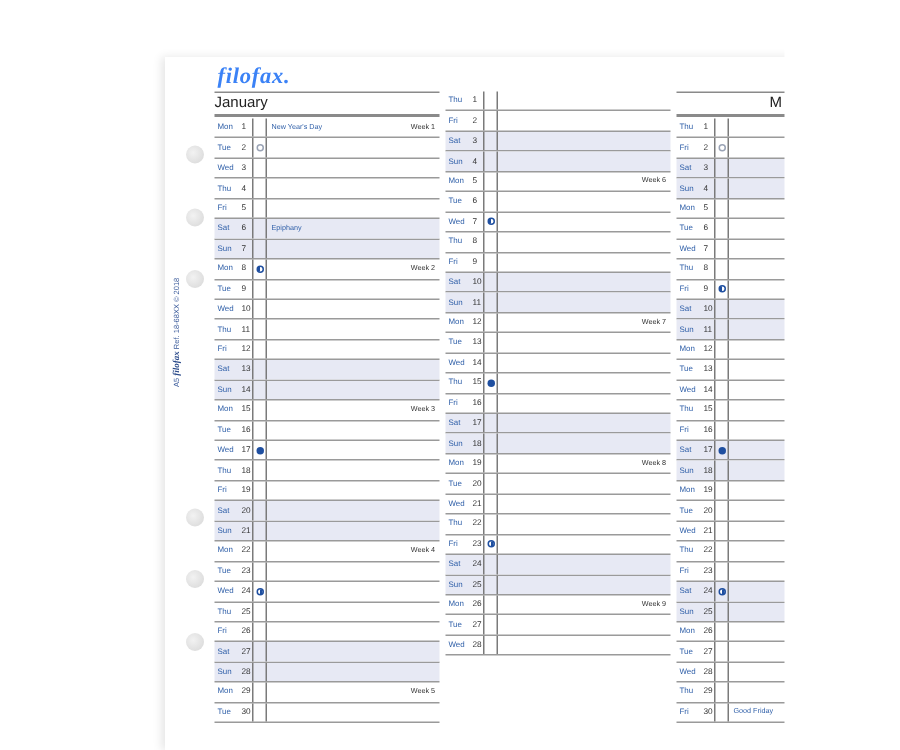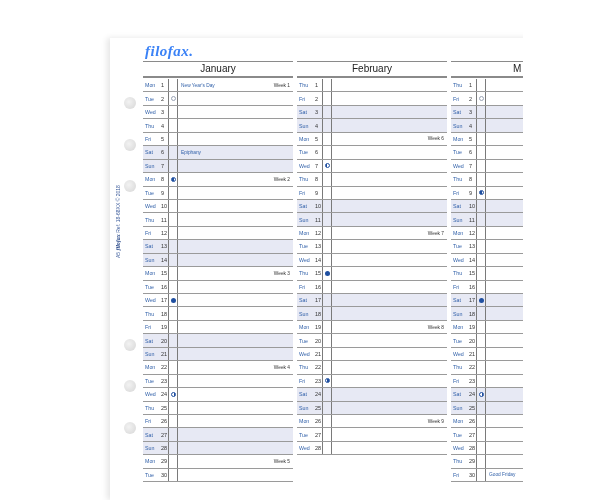--- a/index.html
+++ b/index.html
@@ -27,21 +27,21 @@
     position:absolute; left:115px; top:258px; transform-origin:left top;
     transform:rotate(-90deg); white-space:nowrap;
     font-size:5px; color:#3a5a9a;
   }
   .side-ref .brand { font-family:"Liberation Serif", serif; font-style:italic; font-weight:bold; font-size:6px; color:#2a4a8a; }
   .month {
     position:absolute; top:61px;
   }
   .month-head {
     height:14px; border-top:1px solid #8a8a8a; border-bottom:2px solid #8a8a8a;
-    font-size:10px; color:#222; text-align:center; line-height:14px;
+    font-size:10px; color:#222; text-align:left; line-height:14px;
     margin-bottom:1px;
   }
   .rows { position:relative; }
   .row {
     position:relative; height:13.45px; box-sizing:border-box;
     border-bottom:1px solid #9a9a9a;
     display:flex; align-items:center;
   }
   .row.weekend .notes, .row.weekend .moon-col { background:#e7e9f4; }
   .row.weekend .day { background:#e7e9f4; }
@@ -417,21 +417,20 @@
         <div class="moon-col"></div>
         <div class="notes">
           <span class="event"></span>
           <span class="week"></span>
         </div>
       </div>
     </div>
 </div>
 
 <div class="month" style="left:297px;width:150px">
-  <div class="month-head">February</div>
   <div class="rows">
       <div class="row">
         <div class="day">
           <span class="dn">Thu</span>
           <span class="num">1</span>
         </div>
         <div class="moon-col"></div>
         <div class="notes">
           <span class="event"></span>
           <span class="week"></span>

